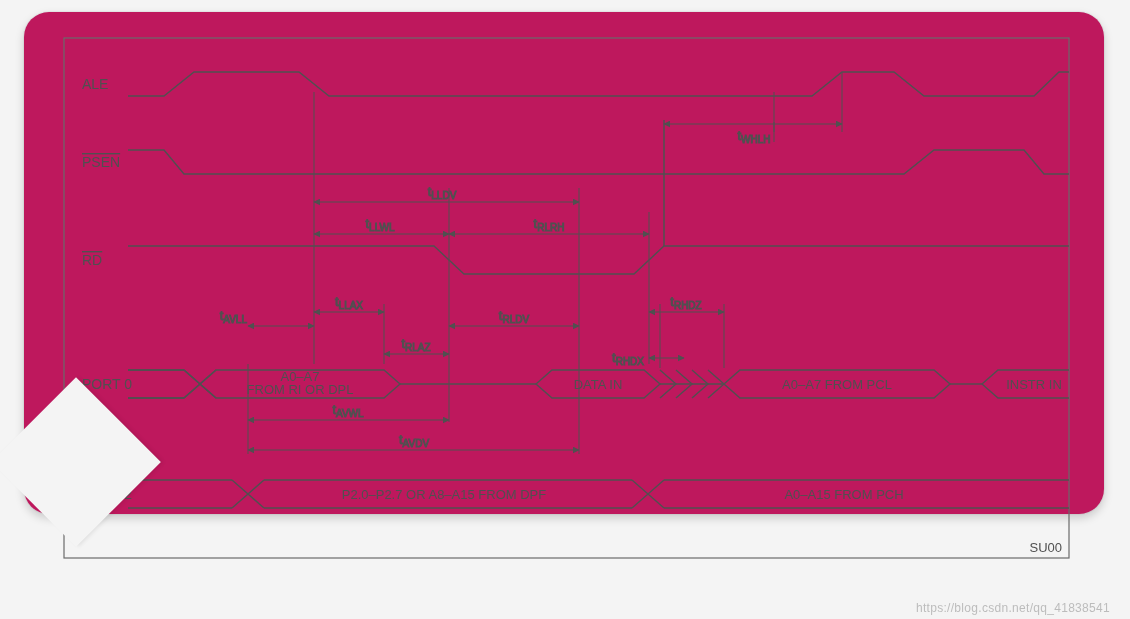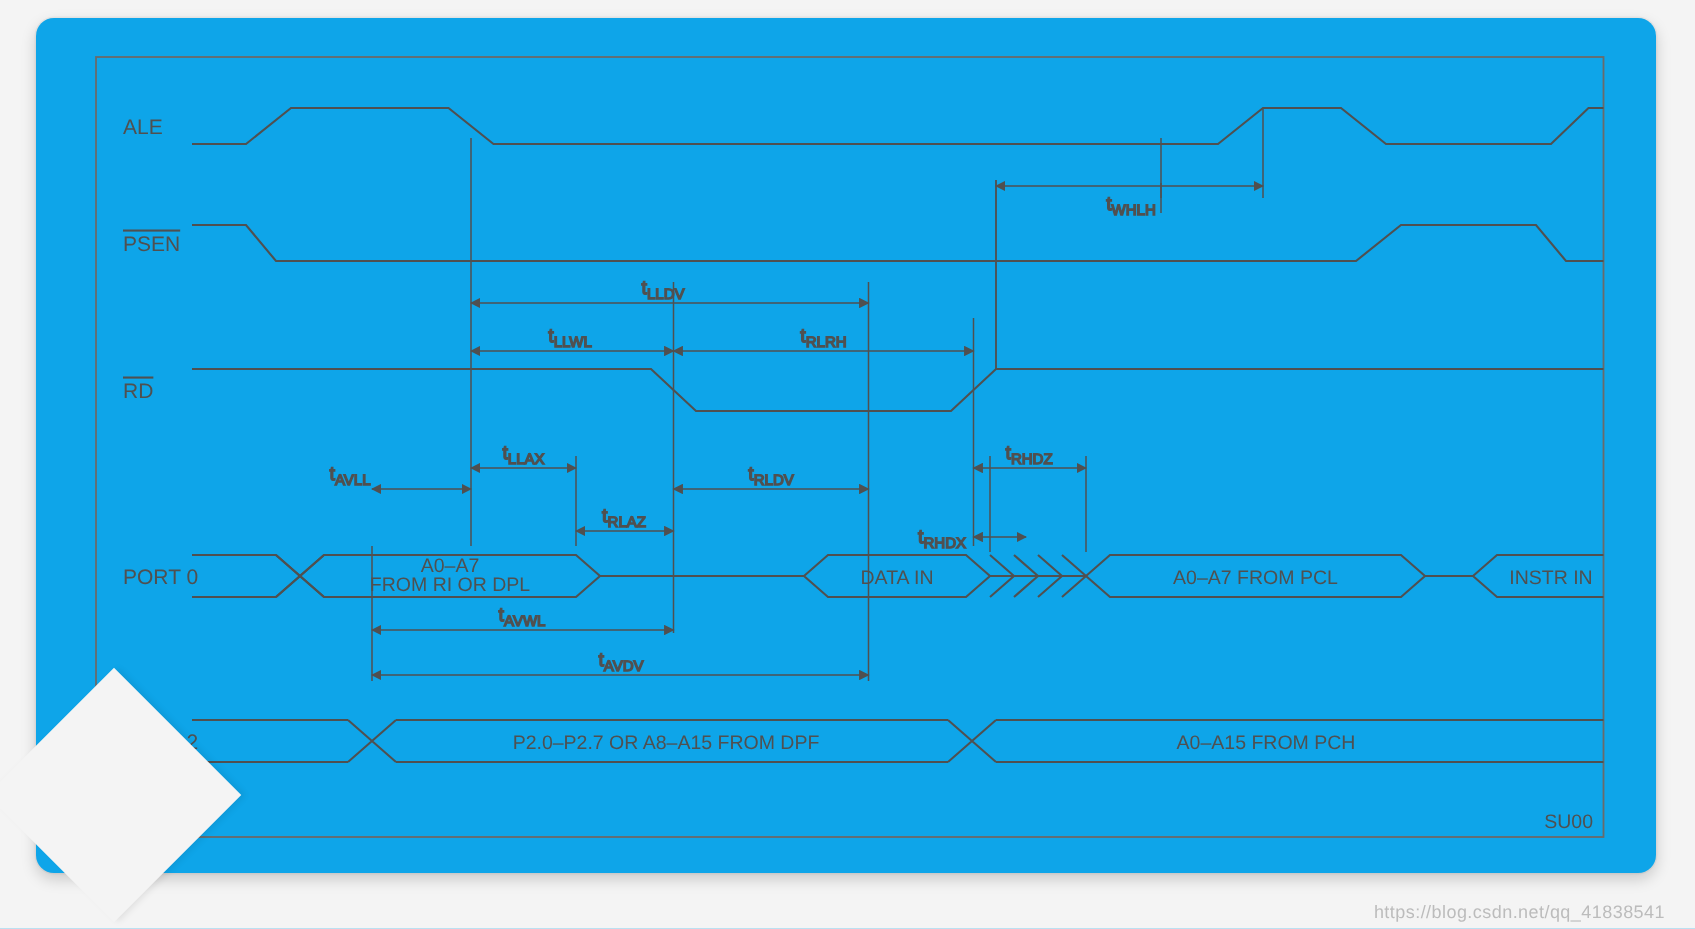--- a/index.html
+++ b/index.html
@@ -9,23 +9,23 @@
     font-family: Arial, Helvetica, sans-serif;
     width: 1130px;
     height: 619px;
     overflow: hidden;
   }
   .card {
     position: absolute;
     left: 24px;
     top: 12px;
     width: 1080px;
-    height: 570px;
-    background: #0ea5e9;
-    border-radius: 12px;
+    height: 502px;
+    background: #be185d;
+    border-radius: 25px;
     box-shadow:
       0 4px 10px rgba(0,0,0,0.18),
       0 0 0 1px rgba(0,0,0,0.04);
   }
   
   .cut {
     position: absolute;
     left: -8px;
     bottom: -8px;
     width: 120px;

